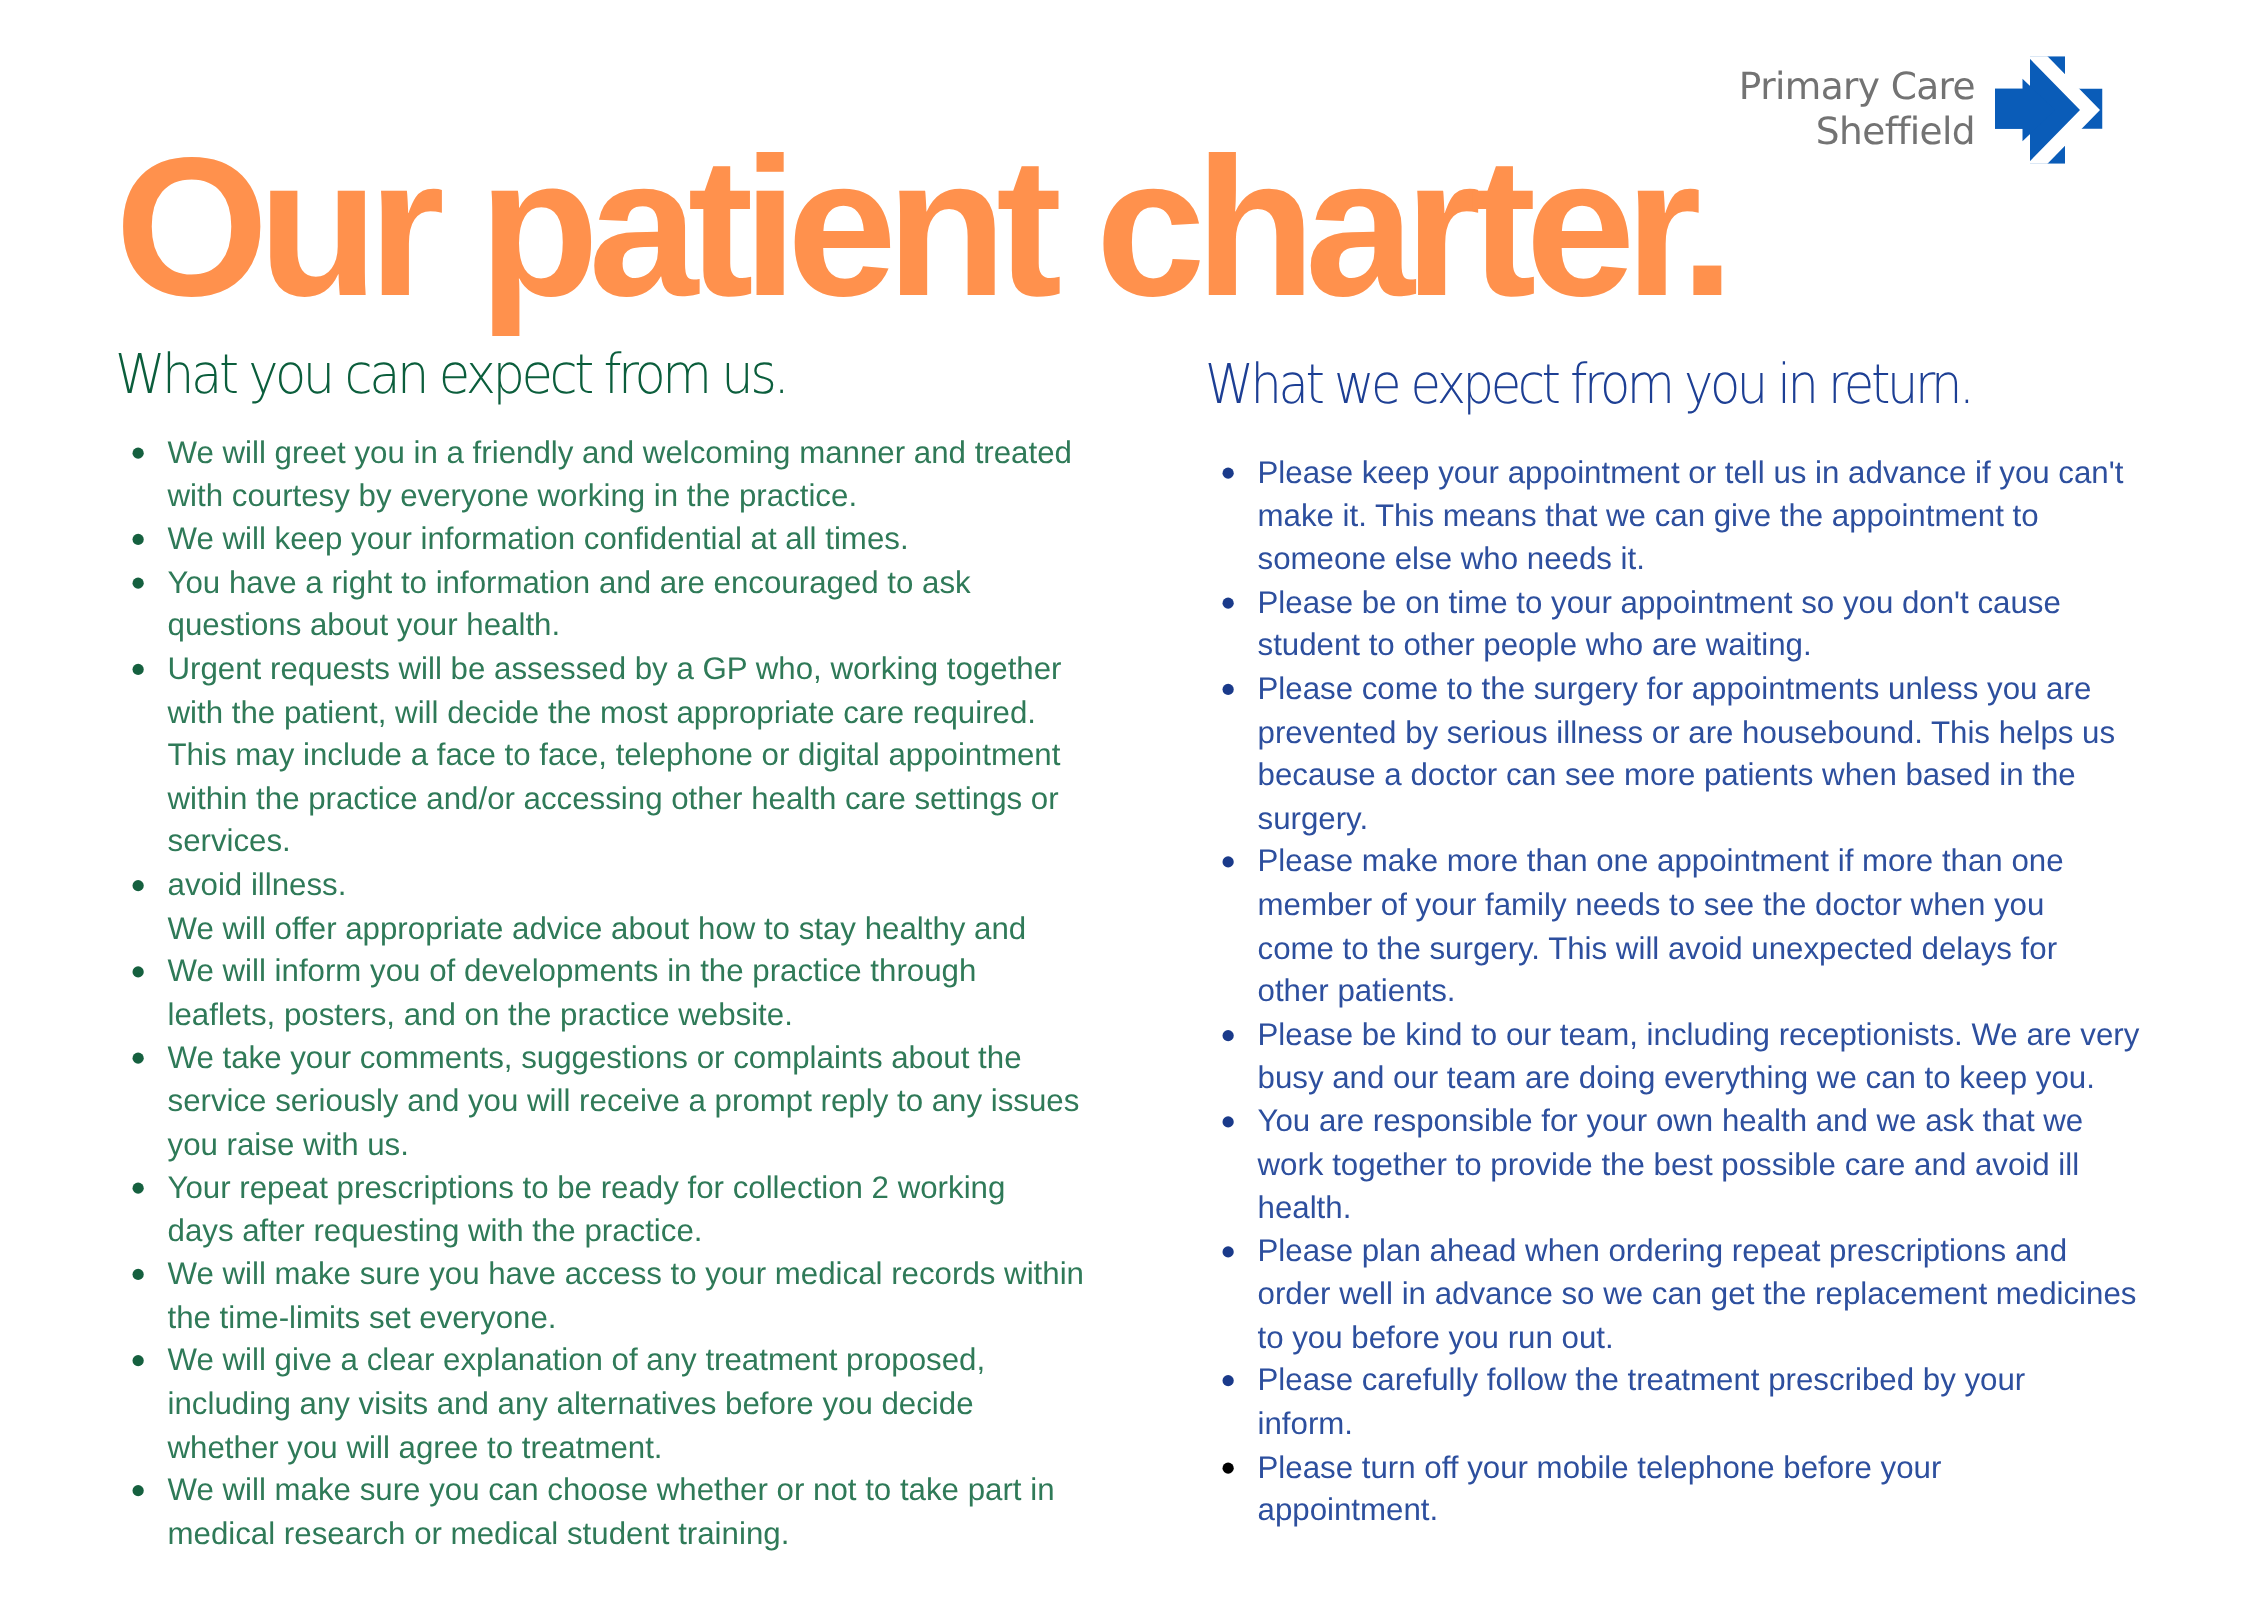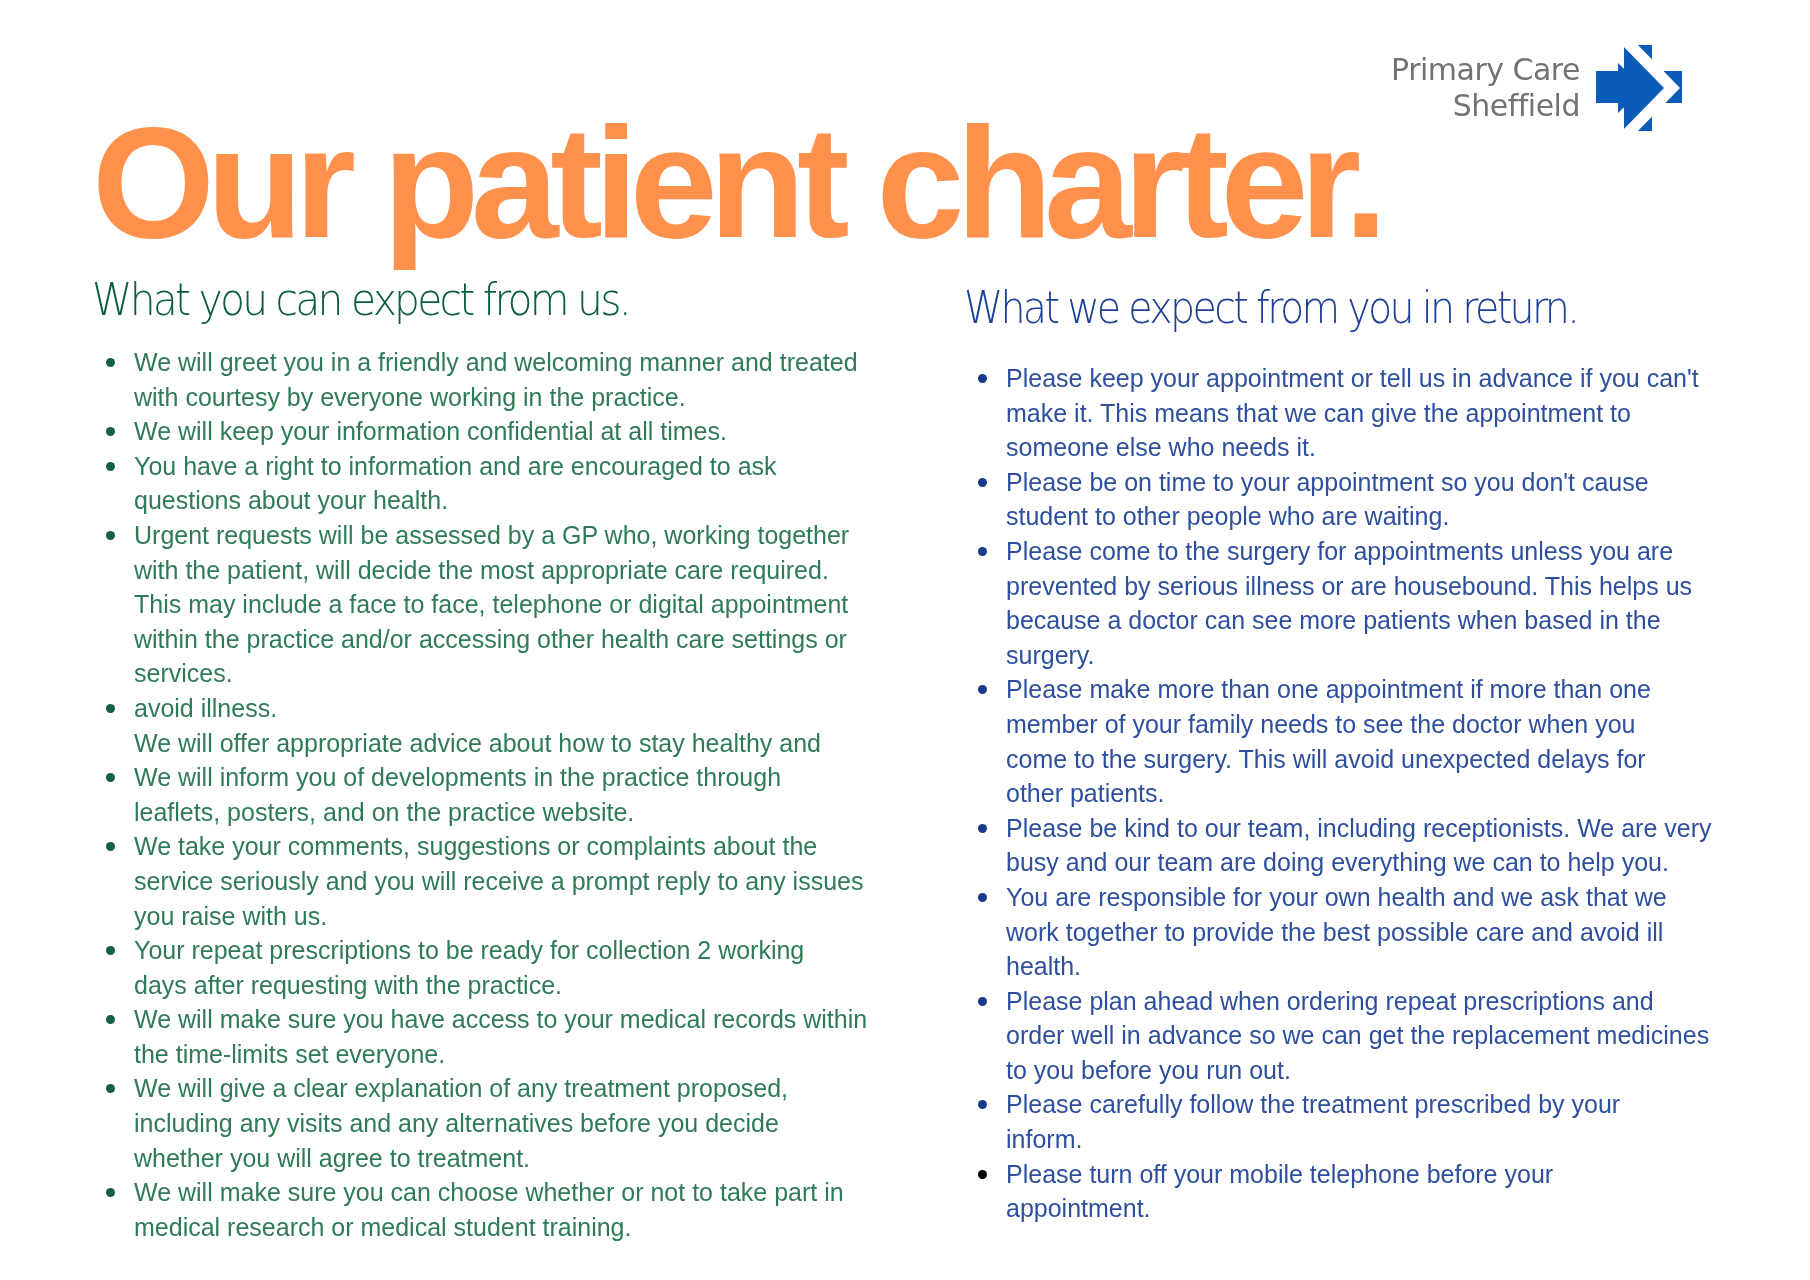--- a/index.html
+++ b/index.html
@@ -124,21 +124,21 @@
     <li class="item">
       <span class="bullet"></span>
       <span class="line">Please make more than one appointment if more than one</span>
       <span class="line">member of your family needs to see the doctor when you</span>
       <span class="line">come to the surgery. This will avoid unexpected delays for</span>
       <span class="line">other patients.</span>
     </li>
     <li class="item">
       <span class="bullet"></span>
       <span class="line">Please be kind to our team, including receptionists. We are very</span>
-      <span class="line">busy and our team are doing everything we can to help you.</span>
+      <span class="line">busy and our team are doing everything we can to keep you.</span>
     </li>
     <li class="item">
       <span class="bullet"></span>
       <span class="line">You are responsible for your own health and we ask that we</span>
       <span class="line">work together to provide the best possible care and avoid ill</span>
       <span class="line">health.</span>
     </li>
     <li class="item">
       <span class="bullet"></span>
       <span class="line">Please plan ahead when ordering repeat prescriptions and</span>

